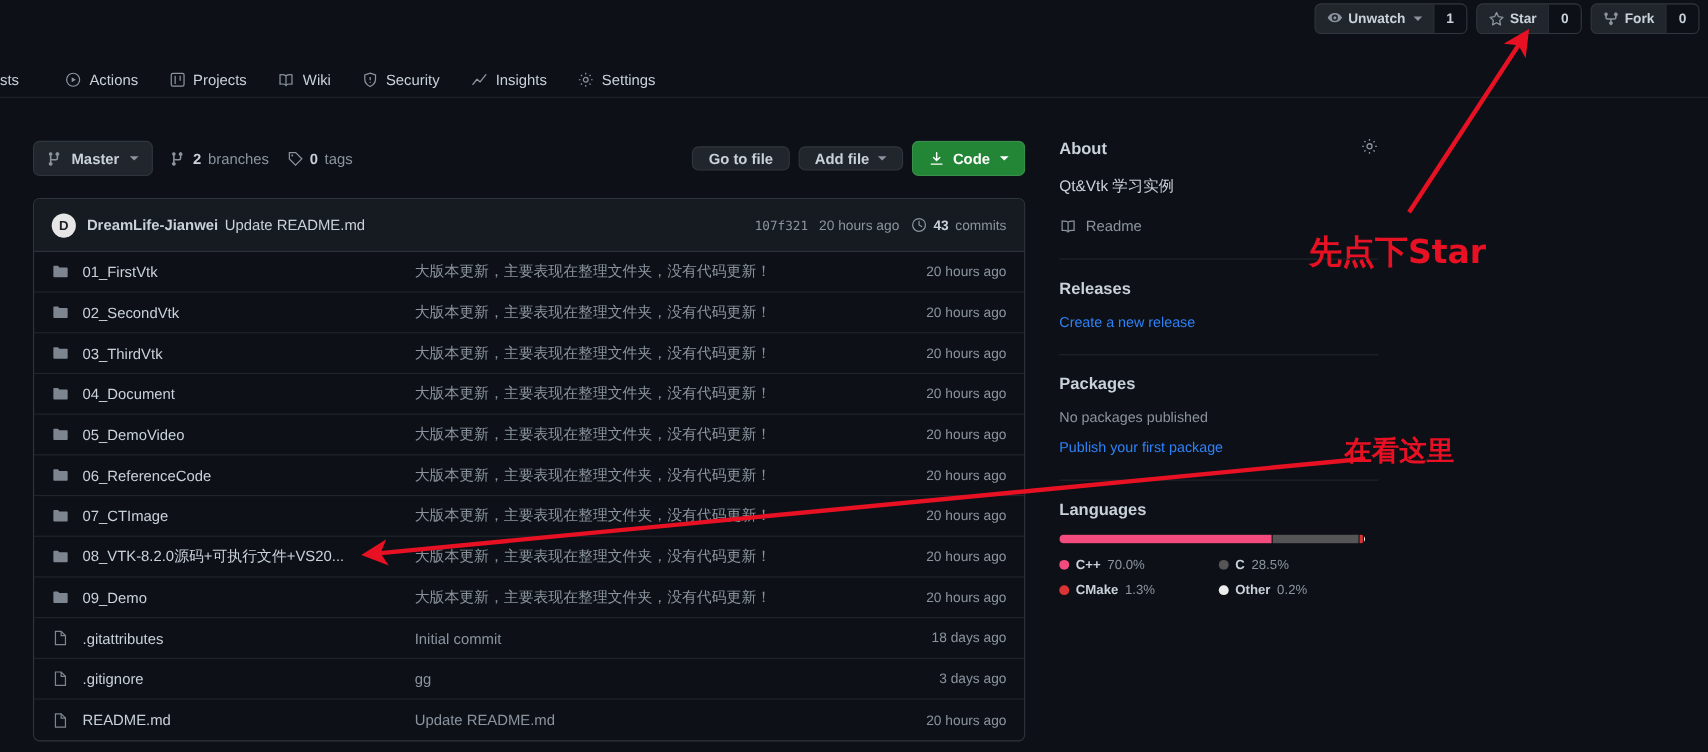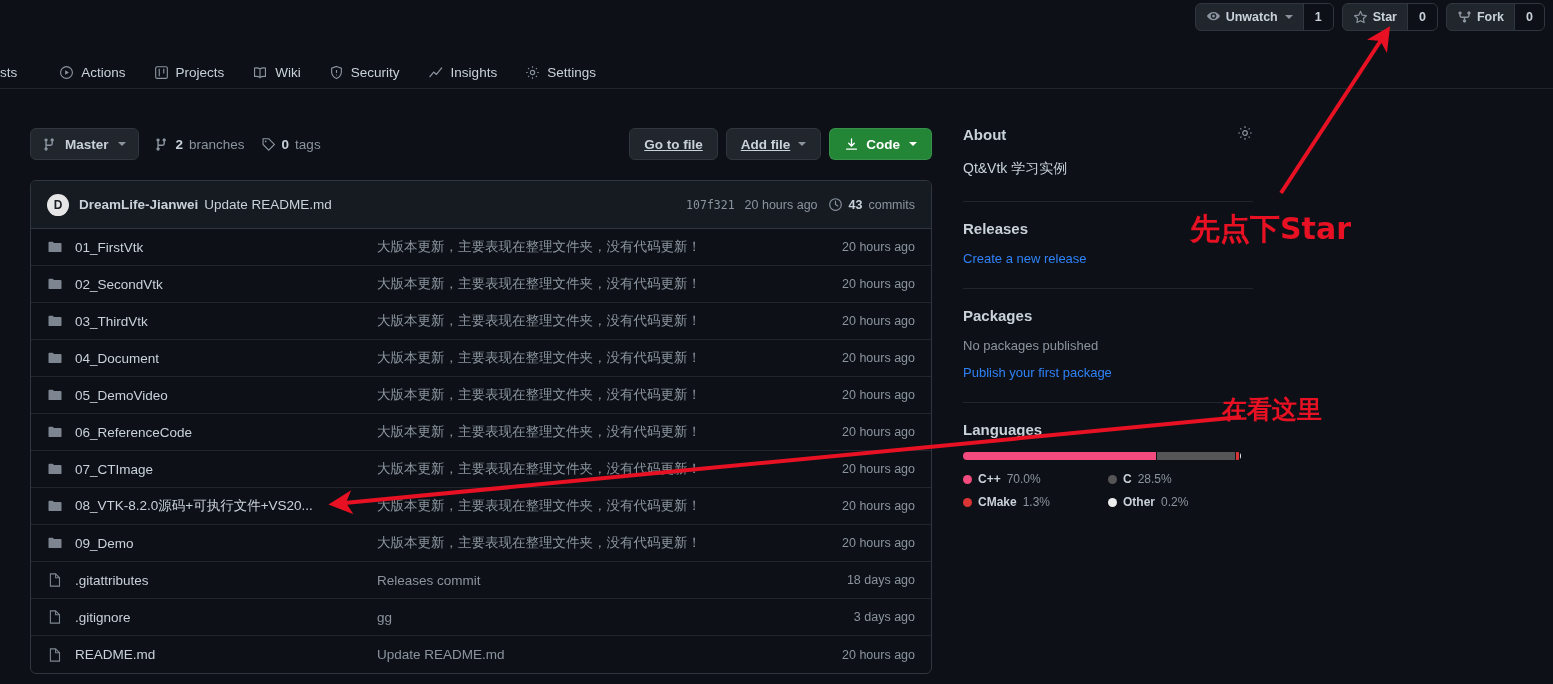--- a/index.html
+++ b/index.html
@@ -67,21 +67,21 @@
   }
   .meta-link {
     display: flex; align-items: center; gap: 6px;
     margin-left: 16px; font-size: 13.5px; color: #8b949e;
   }
   .meta-link b { color: #c9d1d9; font-weight: bold; }
   .right-actions { margin-left: auto; display: flex; gap: 8px; align-items: center; }
   .plain-btn {
     display: flex; align-items: center; gap: 6px;
     background: #21262d; border: 1px solid #30363d; border-radius: 6px;
-    height: 32px; padding: 0 14px; font-size: 13.5px; font-weight: bold; color: #c9d1d9; text-decoration: underline;
+    height: 22px; padding: 0 14px; font-size: 13.5px; font-weight: bold; color: #c9d1d9;
   }
   .code-btn {
     display: flex; align-items: center; gap: 7px;
     background: #238636; border: 1px solid rgba(240,246,252,0.1); border-radius: 6px;
     height: 32px; padding: 0 14px; font-size: 13.5px; font-weight: bold; color: #ffffff;
   }
   .code-btn .caret { border-top-color: #ffffff; }
 
   
   .file-box {
@@ -434,21 +434,21 @@
           <span class="ftime">20 hours ago</span>
         </div>
         <div class="frow">
           <span class="fico">
             <svg width="16" height="16" viewBox="0 0 16 16" fill="none" stroke="#7d8590" stroke-width="1.1">
               <path d="M3.4 1.9h5.2l3.9 3.9v8.3H3.4z"></path>
               <path d="M8.6 1.9v3.9h3.9"></path>
             </svg>
           </span>
           <span class="fname link">.gitattributes</span>
-          <span class="fmsg">Releases commit</span>
+          <span class="fmsg">Initial commit</span>
           <span class="ftime">18 days ago</span>
         </div>
         <div class="frow">
           <span class="fico">
             <svg width="16" height="16" viewBox="0 0 16 16" fill="none" stroke="#7d8590" stroke-width="1.1">
               <path d="M3.4 1.9h5.2l3.9 3.9v8.3H3.4z"></path>
               <path d="M8.6 1.9v3.9h3.9"></path>
             </svg>
           </span>
           <span class="fname link">.gitignore</span>
@@ -476,20 +476,29 @@
       <span class="sb-gear">
         <svg width="16" height="16" viewBox="0 0 16 16" fill="none" stroke="#8b949e" stroke-width="1.2">
             <circle cx="8" cy="8" r="2.3"></circle>
             <path d="M8 1.3v1.6M8 13.1v1.6M1.3 8h1.6M13.1 8h1.6M3.3 3.3l1.1 1.1M11.6 11.6l1.1 1.1M12.7 3.3l-1.1 1.1M4.4 11.6l-1.1 1.1"></path>
           </svg>
       </span>
     </div>
 
     <div class="sb-desc">Qt&amp;Vtk 学习实例</div>
 
+    <div class="sb-readme">
+      <span class="ico">
+        <svg width="16" height="15" viewBox="0 0 16 16" fill="none" stroke="#8b949e" stroke-width="1.2">
+            <path d="M8 4.2C6.8 3.2 4.6 3 2.2 3.2v9c2.4-.2 4.6 0 5.8 1 1.2-1 3.4-1.2 5.8-1v-9C11.4 3 9.2 3.2 8 4.2z"></path>
+            <path d="M8 4.4v9.8"></path>
+          </svg>
+      </span>
+      <span>Readme</span>
+    </div>
 
     <div class="sb-div"></div>
 
     <div class="sb-sec-title">Releases</div>
     <div class="sb-link">Create a new release</div>
 
     <div class="sb-div"></div>
 
     <div class="sb-sec-title">Packages</div>
     <div class="sb-muted">No packages published</div>

